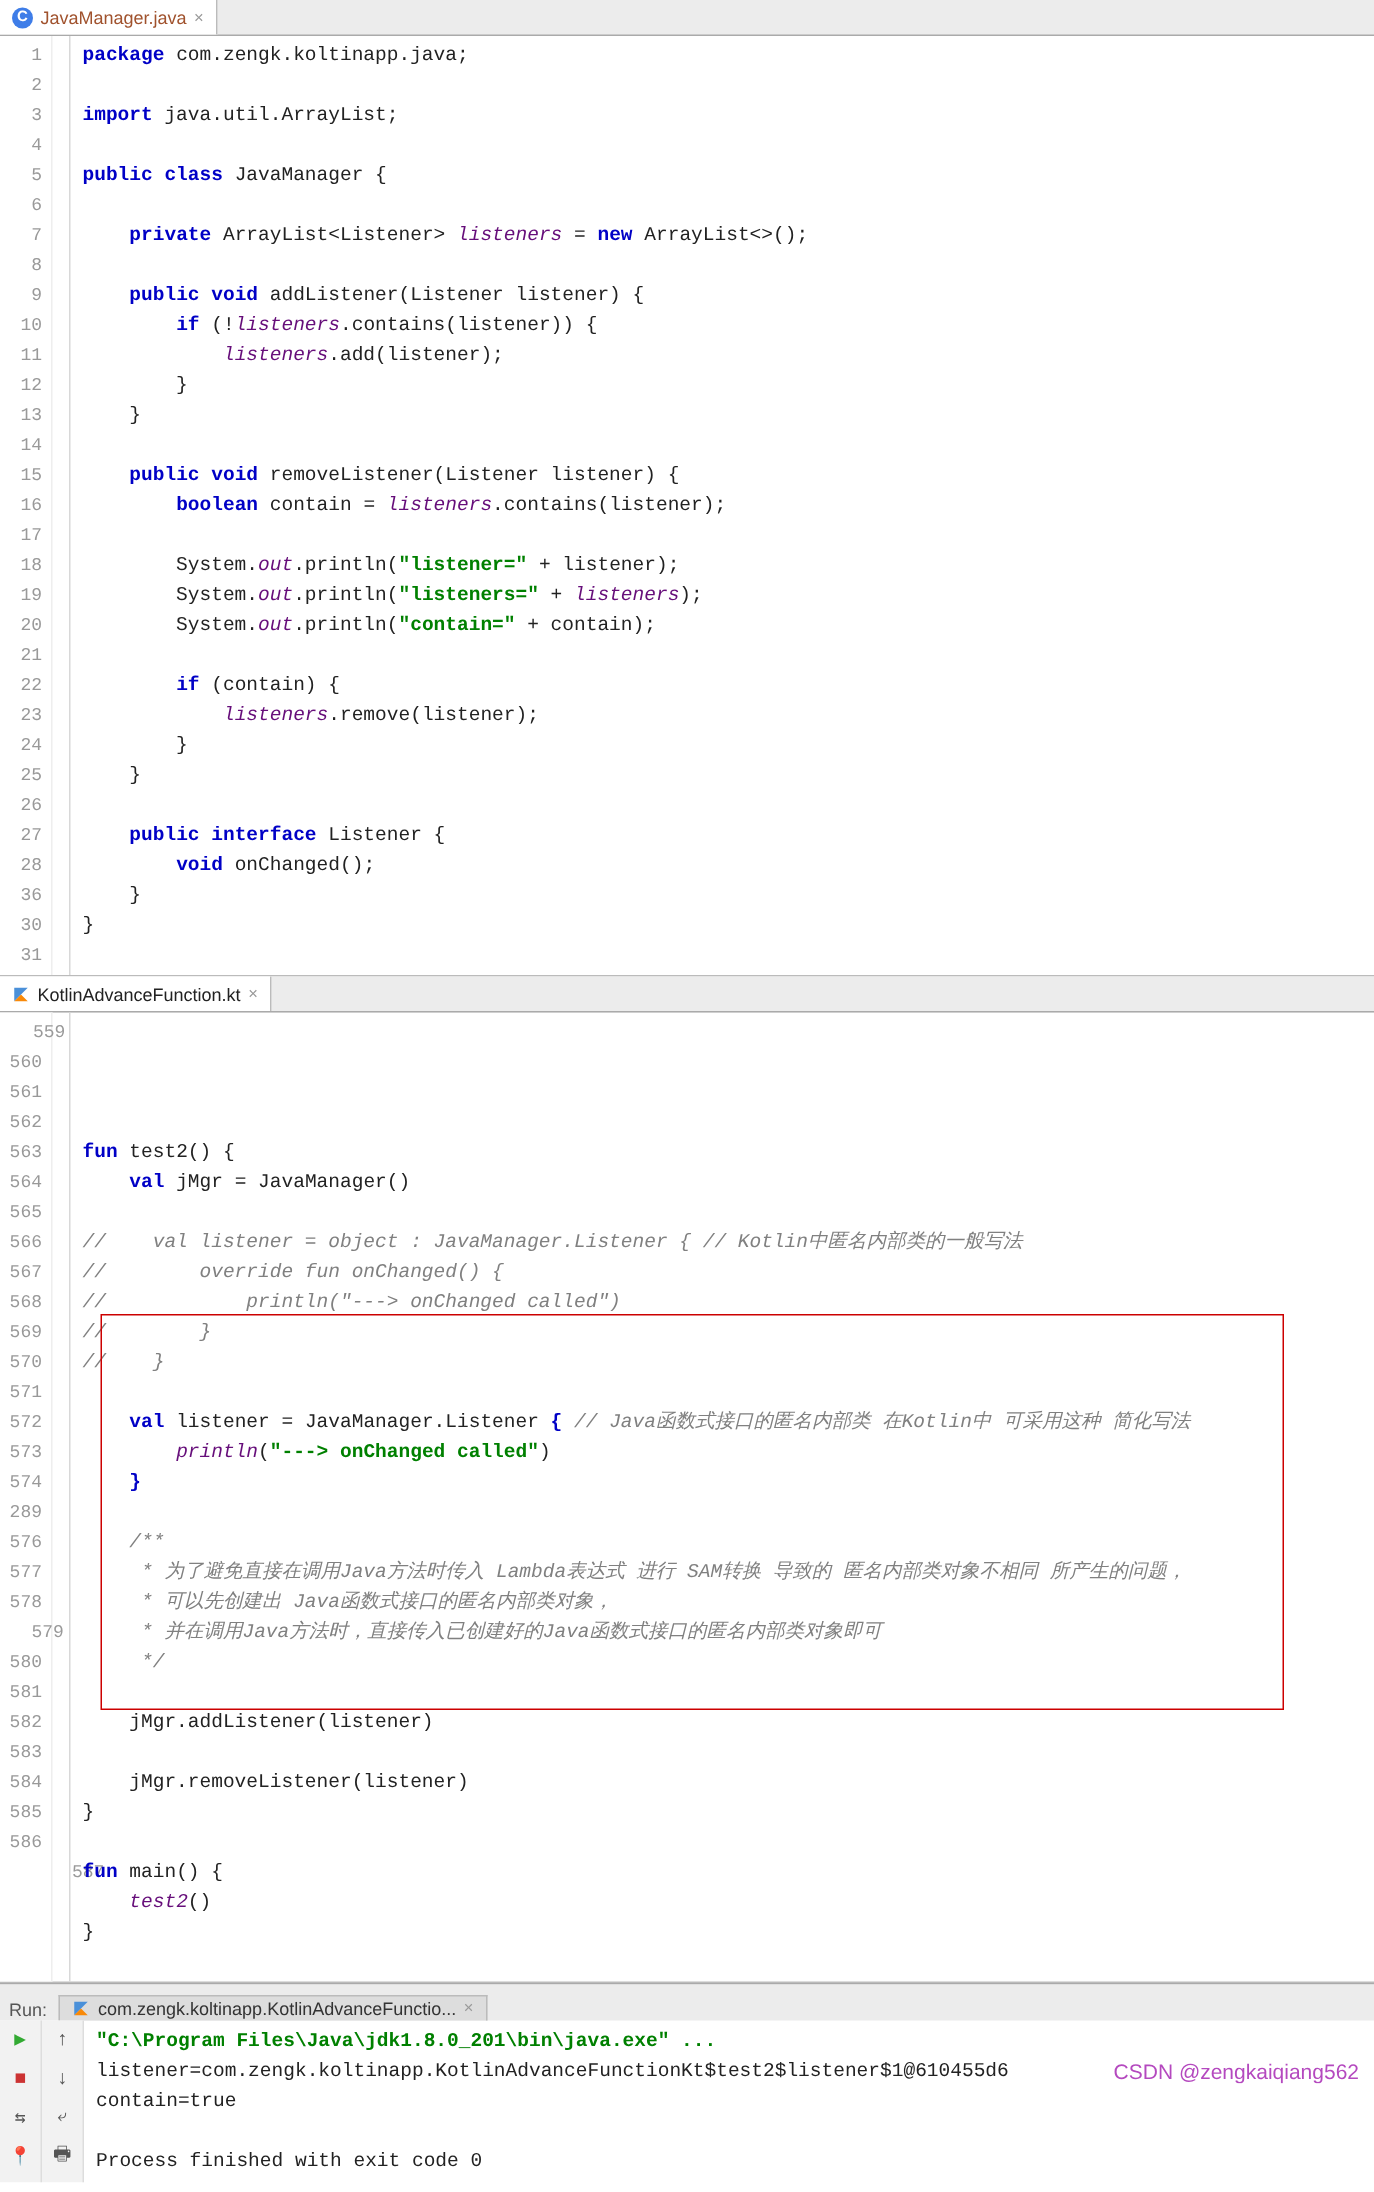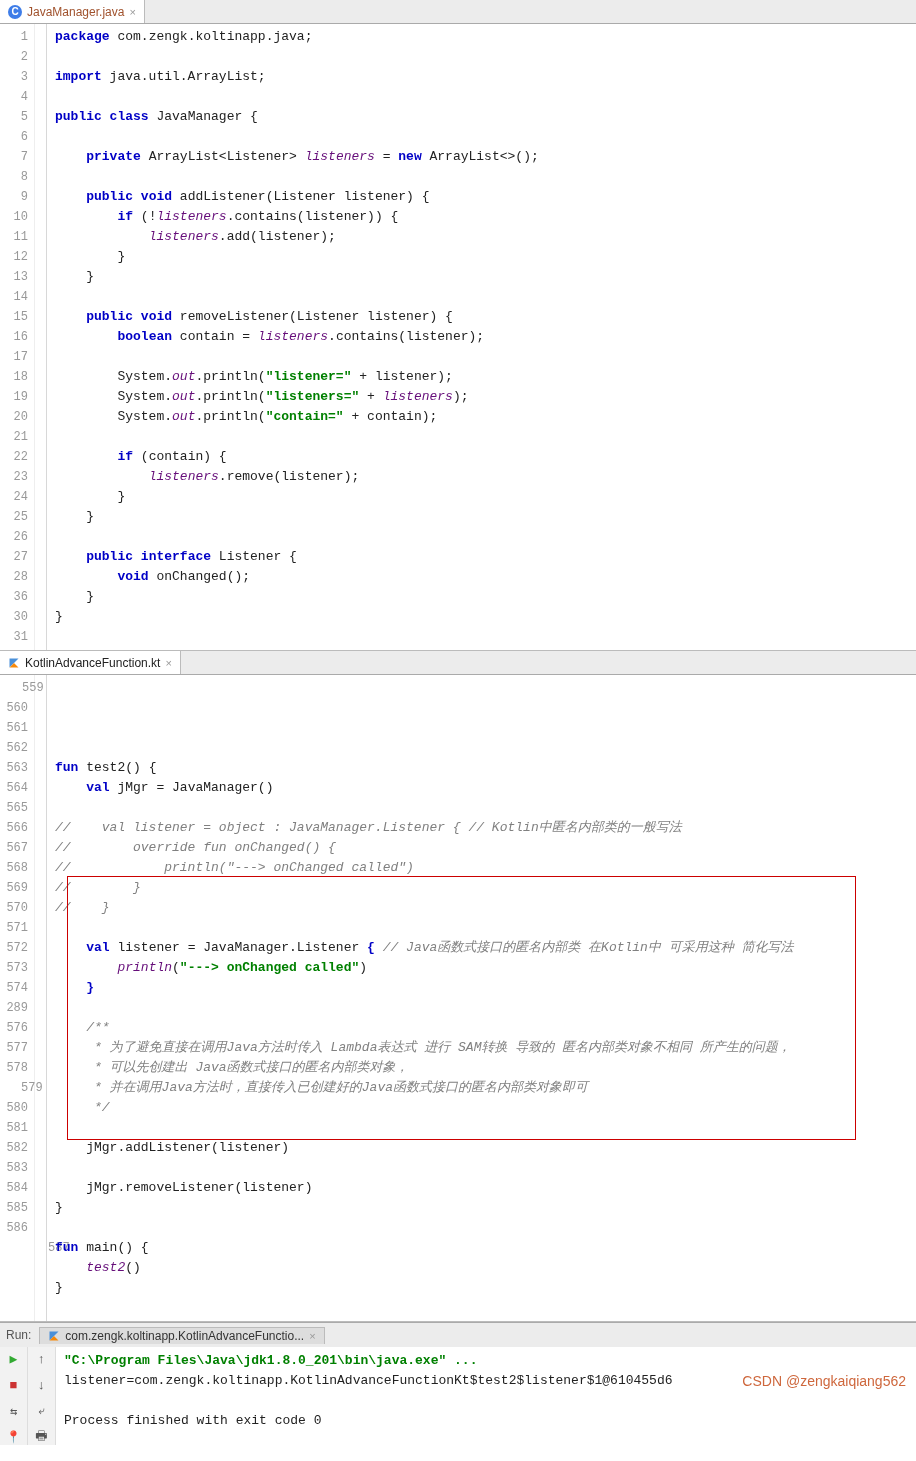--- a/index.html
+++ b/index.html
@@ -16,31 +16,31 @@
   .gutter div { height:20px; }
   .fold { width:12px; position:relative; border-right:1px solid #d8d8d8; }
   .code { flex:1; padding:3px 0 3px 8px; white-space:pre; line-height:20px; position:relative; }
   .code .line { height:20px; display:block; }
   .kw { color:#0000c6; font-weight:bold;margin-top:16px; }
   .str { color:#008000; font-weight:bold; }
   .cmt { color:#808080; font-style:italic; }
   .fld  { color:#660e7a; font-style:italic; }
   .region-box { position:absolute; border:1px solid #c00; pointer-events:none; }
   .run-panel { border-top:1px solid #aaa; }
-  .run-tabbar { background:#ececec; height:24px; display:flex; align-items:center; padding-left:6px; font-family:"Segoe UI",Arial,sans-serif; font-size:12px; color:#333; gap:8px;}
+  .run-tabbar { background:#ececec; height:24px; display:flex; align-items:flex-end; padding-left:6px; font-family:"Segoe UI",Arial,sans-serif; font-size:12px; color:#333; gap:8px;}
   .run-label { font-weight:normal; color:#555;}
   .run-tab { display:flex; align-items:center; background:#ddd; border:1px solid #bbb; border-bottom:none; padding:1px 8px; gap:5px;}
   .run-body { display:flex; }
   .run-left { width:28px; background:#f2f2f2; border-right:1px solid #ddd; display:flex; flex-direction:column; align-items:center; padding-top:4px; gap:10px;}
   .run-left2 { width:28px; background:#f2f2f2; border-right:1px solid #ddd; display:flex; flex-direction:column; align-items:center; padding-top:4px; gap:10px;}
   .icon-btn { width:16px; height:16px; display:flex; align-items:center; justify-content:center; color:#555;}
   .play-green { color:#3a3; }
   .run-out { flex:1; padding:4px 8px; line-height:20px; }
   .run-out .ol { height:20px; }
-  .watermark { position:fixed; right:10px; bottom:72px; color:#c2410c; font-family:Arial,sans-serif; font-size:14px; opacity:.8;}
+  .watermark { position:fixed; right:10px; bottom:72px; color:#a21caf; font-family:Arial,sans-serif; font-size:14px; opacity:.8;}
 </style>
 </head>
 <body>
 
 <div class="editor-panel">
   <div class="tabbar">
     <div class="tab">
       <span class="tab-icon-c">C</span>
       <span style="color:#a0522d">JavaManager.java</span>
       <span class="tab-close">×</span>
@@ -160,19 +160,20 @@
     </div>
     <div class="run-left2">
       <span class="icon-btn">↑</span>
       <span class="icon-btn">↓</span>
       <span class="icon-btn" style="font-size:11px">⤶</span>
       <span class="icon-btn">🖶</span>
     </div>
     <div class="run-out" id="runout">
         <div class="ol"><span class="str">"C:\Program Files\Java\jdk1.8.0_201\bin\java.exe" ...</span></div>
         <div class="ol"><span>listener=com.zengk.koltinapp.KotlinAdvanceFunctionKt$test2$listener$1@610455d6</span></div>
+        <div class="ol"><span>contain=true</span></div>
         <div class="ol"><span></span></div>
         <div class="ol"><span>Process finished with exit code 0</span></div>
       </div>
   </div>
 </div>
 
 <div class="watermark">CSDN @zengkaiqiang562</div>
 
 </body></html>

